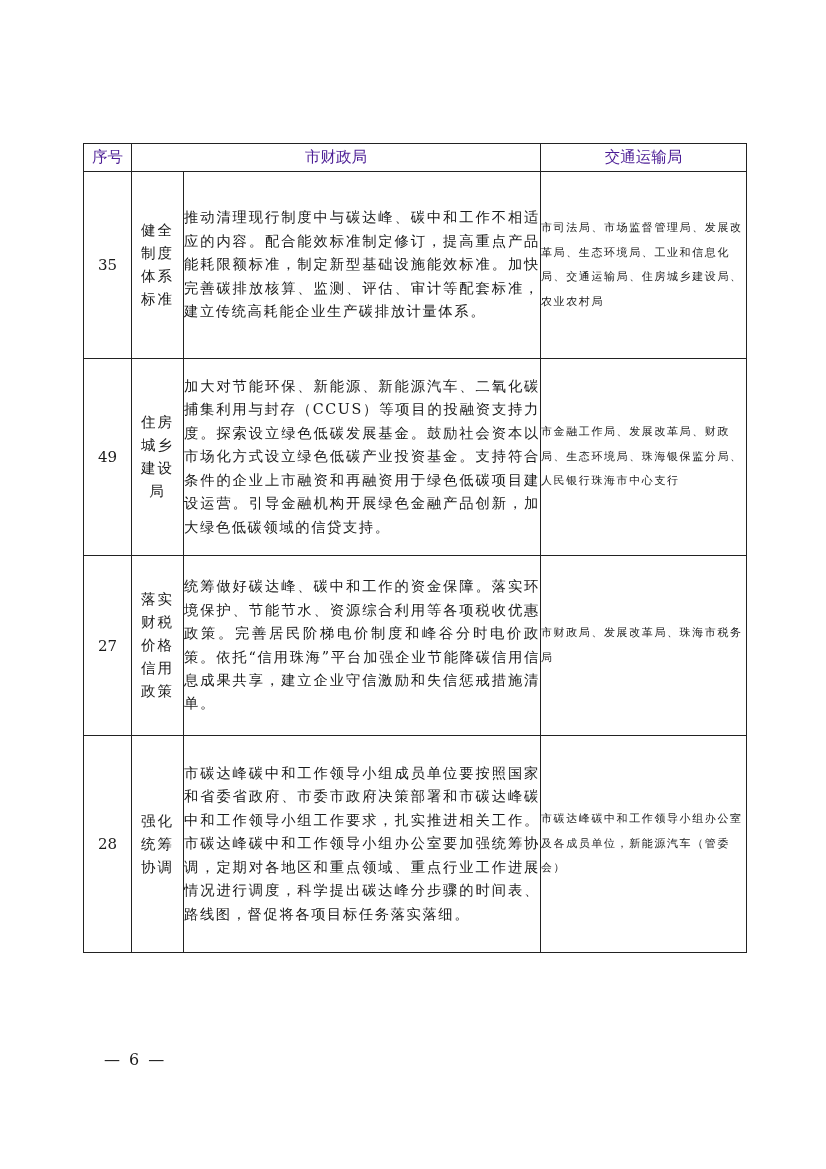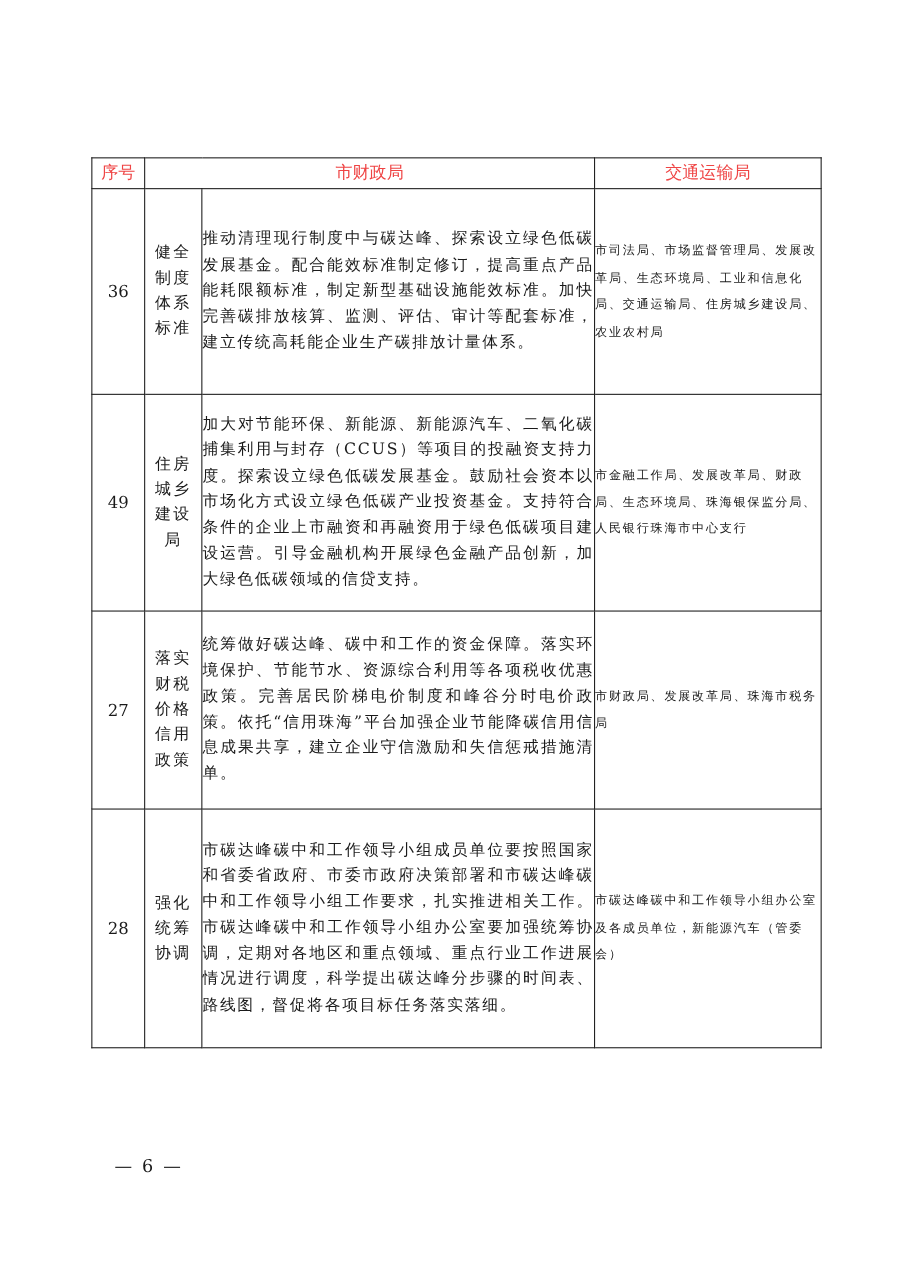--- a/index.html
+++ b/index.html
@@ -2,21 +2,21 @@
 <html><head>
 <meta charset="utf-8">
 <style>
   html, body { margin:0; padding:0; background:#ffffff; }
   body { width:826px; height:1169px; position:relative; overflow:hidden;
          font-family:"DejaVu Serif", "Liberation Serif", serif; color:#1a1a1a; }
   table.main { position:absolute; left:83px; top:143px; width:663px;
                border-collapse:collapse; table-layout:fixed; }
   table.main td, table.main th { border:1.3px solid #222; padding:0; vertical-align:middle; }
   th { font-family:"DejaVu Sans", "Liberation Sans", sans-serif; font-weight:normal;
-       font-size:15.5px; height:27px; text-align:center; color:#ef4444; }
+       font-size:15.5px; height:27px; text-align:center; color:#4c1d95; }
   td.num { text-align:center; font-size:15px; }
   td.cat { text-align:center; font-size:14.5px; line-height:23px; letter-spacing:2px; }
   td.cat .cat-inner { display:inline-block; width:34px; word-break:break-all; text-align:center; }
   td.task { font-size:14.3px; line-height:23.4px; padding:2px 8px 2px 10px; letter-spacing:1.6px;
             text-align:justify; }
   td.unit { font-size:11px; line-height:24.5px; padding:2px 6px 2px 8px; letter-spacing:1.6px; }
   .footer { position:absolute; left:104px; top:1050px; font-size:16px; letter-spacing:2px; }
 </style>
 </head>
 <body>
@@ -30,23 +30,23 @@
   </colgroup>
   <thead>
     <tr>
       <th>序号</th>
       <th colspan="2">市财政局</th>
       <th>交通运输局</th>
     </tr>
   </thead>
   <tbody>
     <tr style="height:187px">
-      <td class="num">36</td>
+      <td class="num">35</td>
       <td class="cat"><span class="cat-inner">健全制度体系标准</span></td>
-      <td class="task">推动清理现行制度中与碳达峰、探索设立绿色低碳发展基金。配合能效标准制定修订，提高重点产品能耗限额标准，制定新型基础设施能效标准。加快完善碳排放核算、监测、评估、审计等配套标准，建立传统高耗能企业生产碳排放计量体系。</td>
+      <td class="task">推动清理现行制度中与碳达峰、碳中和工作不相适应的内容。配合能效标准制定修订，提高重点产品能耗限额标准，制定新型基础设施能效标准。加快完善碳排放核算、监测、评估、审计等配套标准，建立传统高耗能企业生产碳排放计量体系。</td>
       <td class="unit">市司法局、市场监督管理局、发展改革局、生态环境局、工业和信息化局、交通运输局、住房城乡建设局、农业农村局</td>
     </tr>
     <tr style="height:197px">
       <td class="num">49</td>
       <td class="cat"><span class="cat-inner">住房城乡建设局</span></td>
       <td class="task">加大对节能环保、新能源、新能源汽车、二氧化碳捕集利用与封存（CCUS）等项目的投融资支持力度。探索设立绿色低碳发展基金。鼓励社会资本以市场化方式设立绿色低碳产业投资基金。支持符合条件的企业上市融资和再融资用于绿色低碳项目建设运营。引导金融机构开展绿色金融产品创新，加大绿色低碳领域的信贷支持。</td>
       <td class="unit">市金融工作局、发展改革局、财政局、生态环境局、珠海银保监分局、人民银行珠海市中心支行</td>
     </tr>
     <tr style="height:180px">
       <td class="num">27</td>

